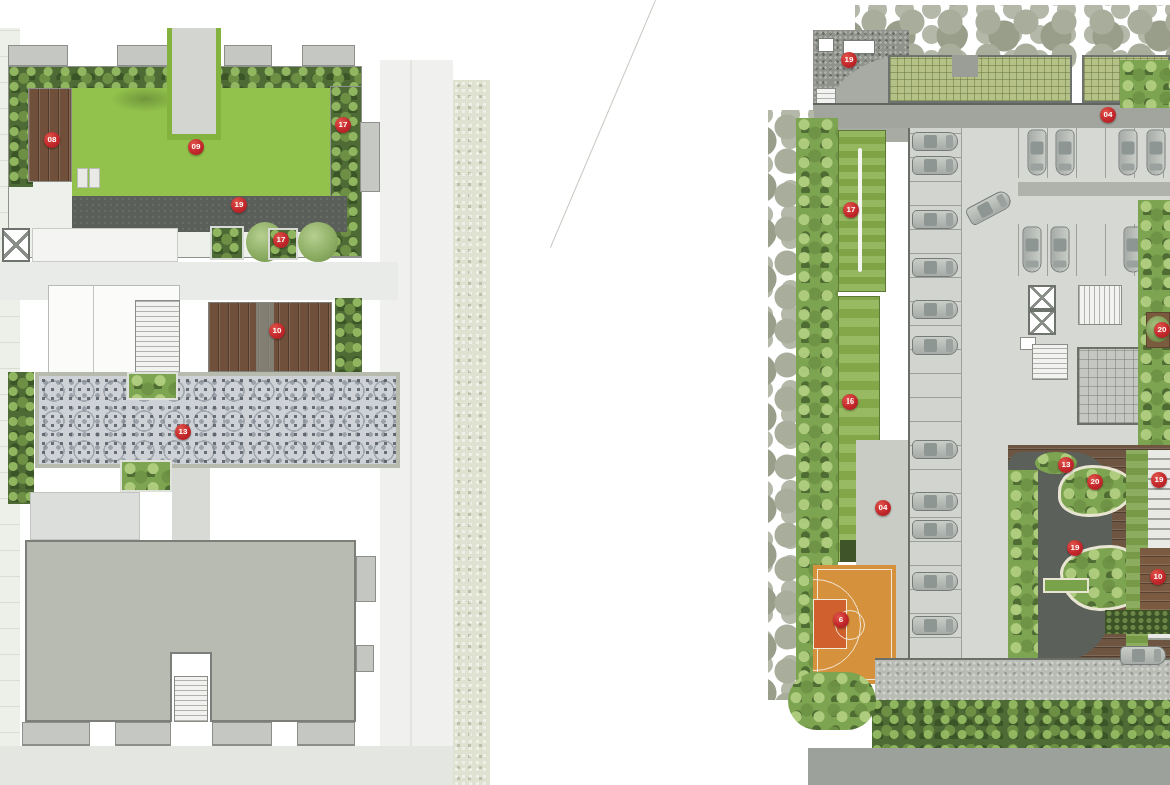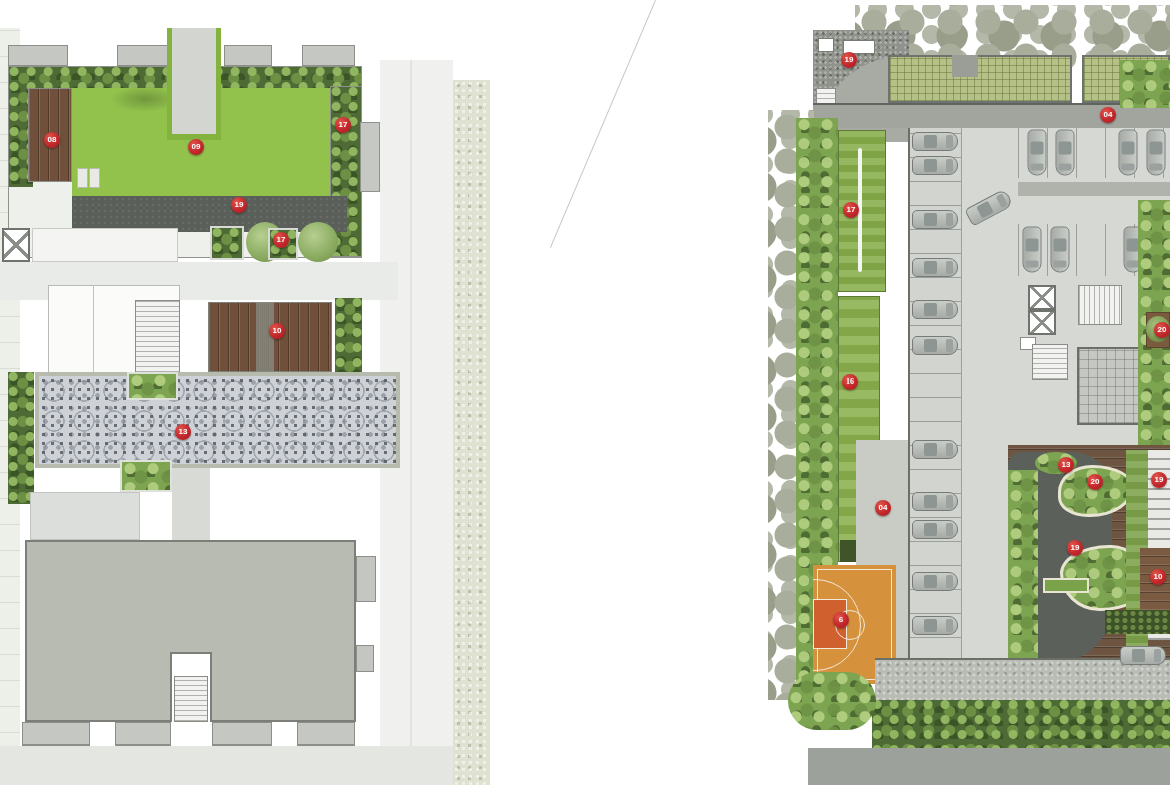--- a/index.html
+++ b/index.html
@@ -265,21 +265,21 @@
       <div class="marker" style="left: 52px; top: 140px;">08</div>
       <div class="marker" style="left: 196px; top: 147px;">09</div>
       <div class="marker" style="left: 343px; top: 125px;">17</div>
       <div class="marker" style="left: 239px; top: 205px;">19</div>
       <div class="marker" style="left: 281px; top: 240px;">17</div>
       <div class="marker" style="left: 277px; top: 331px;">10</div>
       <div class="marker" style="left: 183px; top: 432px;">13</div>
       <div class="marker" style="left: 849px; top: 60px;">19</div>
       <div class="marker" style="left: 1108px; top: 115px;">04</div>
       <div class="marker" style="left: 851px; top: 210px;">17</div>
-      <div class="marker" style="left: 850px; top: 382px; font-family: Liberation Serif, serif;">16</div>
+      <div class="marker" style="left: 850px; top: 402px; font-family: Liberation Serif, serif;">16</div>
       <div class="marker" style="left: 883px; top: 508px;">04</div>
       <div class="marker" style="left: 841px; top: 620px;">6</div>
       <div class="marker" style="left: 1162px; top: 330px;">20</div>
       <div class="marker" style="left: 1066px; top: 465px;">13</div>
       <div class="marker" style="left: 1095px; top: 482px;">20</div>
       <div class="marker" style="left: 1159px; top: 480px;">19</div>
       <div class="marker" style="left: 1075px; top: 548px;">19</div>
       <div class="marker" style="left: 1158px; top: 577px;">10</div>
     </div>
 </div>

